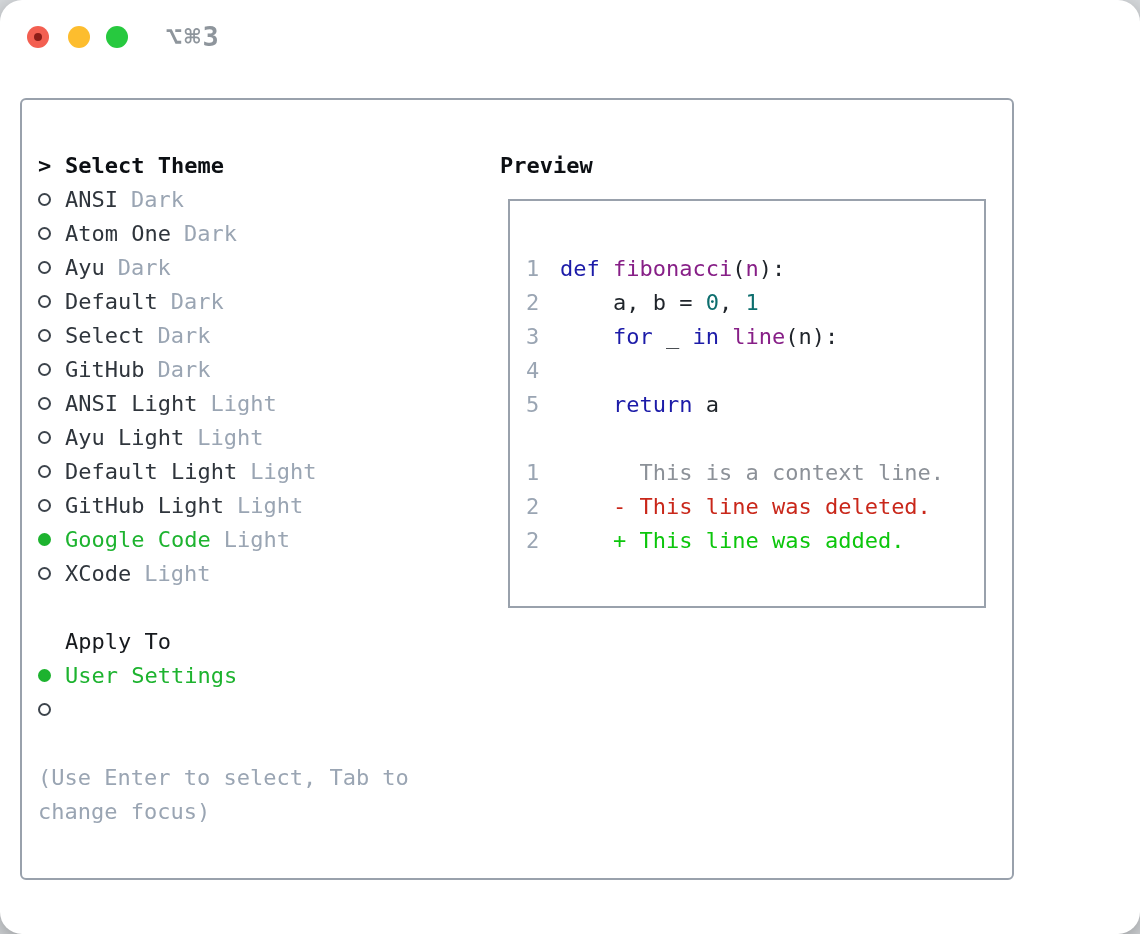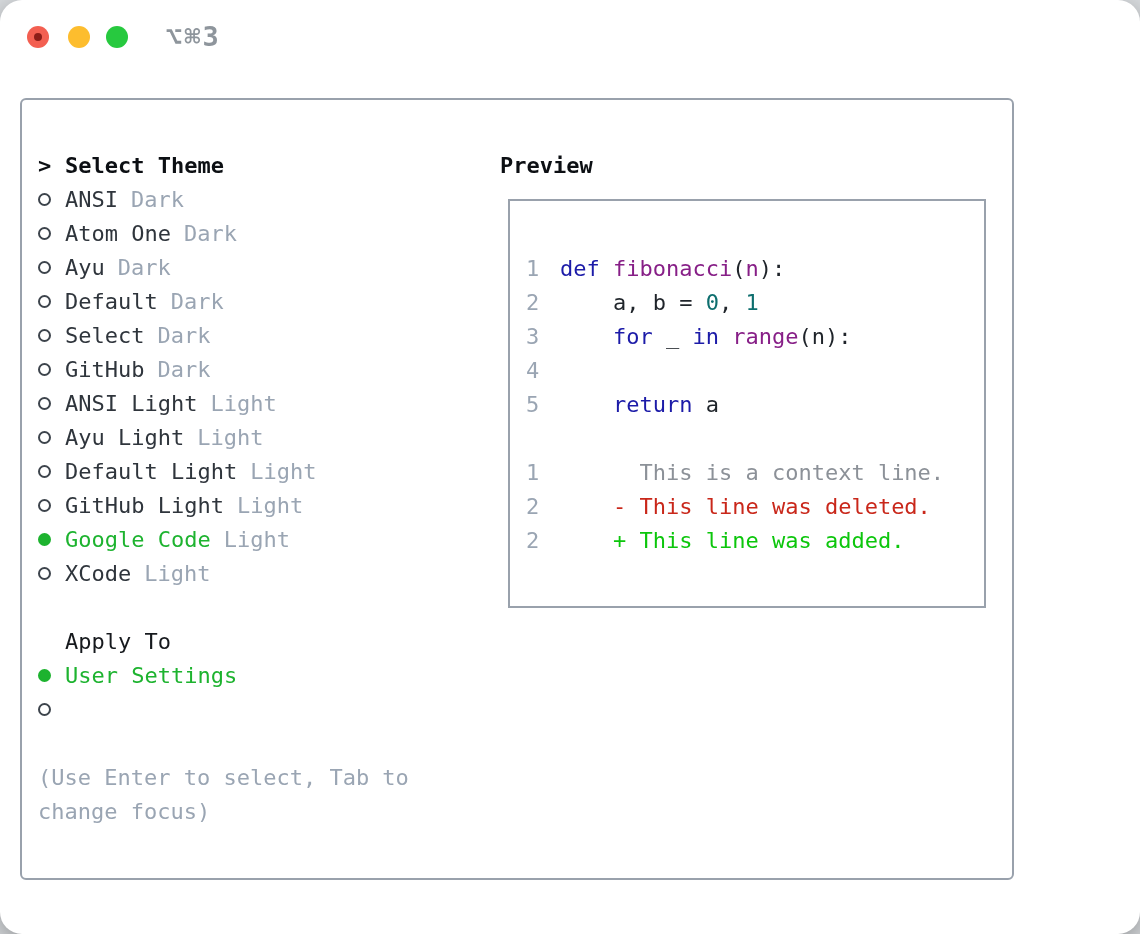--- a/index.html
+++ b/index.html
@@ -183,21 +183,21 @@
           <div class="crow">
             <span class="ln">1</span>
             <span class="ct"><span class="kw">def</span><span> </span><span class="fn">fibonacci</span><span>(</span><span class="fn">n</span><span>):</span></span>
           </div>
           <div class="crow">
             <span class="ln">2</span>
             <span class="ct"><span>    a, b = </span><span class="num">0</span><span>, </span><span class="num">1</span></span>
           </div>
           <div class="crow">
             <span class="ln">3</span>
-            <span class="ct"><span>    </span><span class="kw">for</span><span> _ </span><span class="kw">in</span><span> </span><span class="fn">range</span><span>(n):</span></span>
+            <span class="ct"><span>    </span><span class="kw">for</span><span> _ </span><span class="kw">in</span><span> </span><span class="fn">line</span><span>(n):</span></span>
           </div>
           <div class="crow">
             <span class="ln">4</span>
           </div>
           <div class="crow">
             <span class="ln">5</span>
             <span class="ct"><span>    </span><span class="kw">return</span><span> a</span></span>
           </div>
           <div class="crow"></div>
           <div class="crow">

